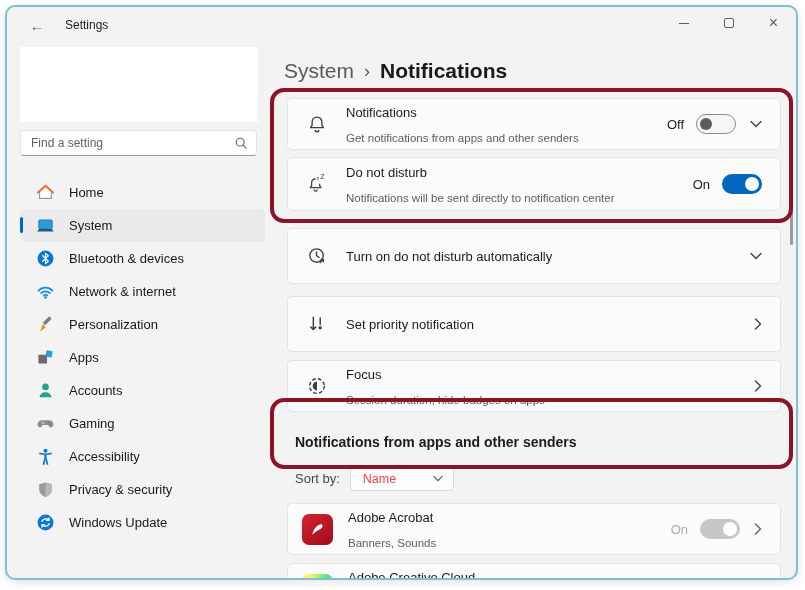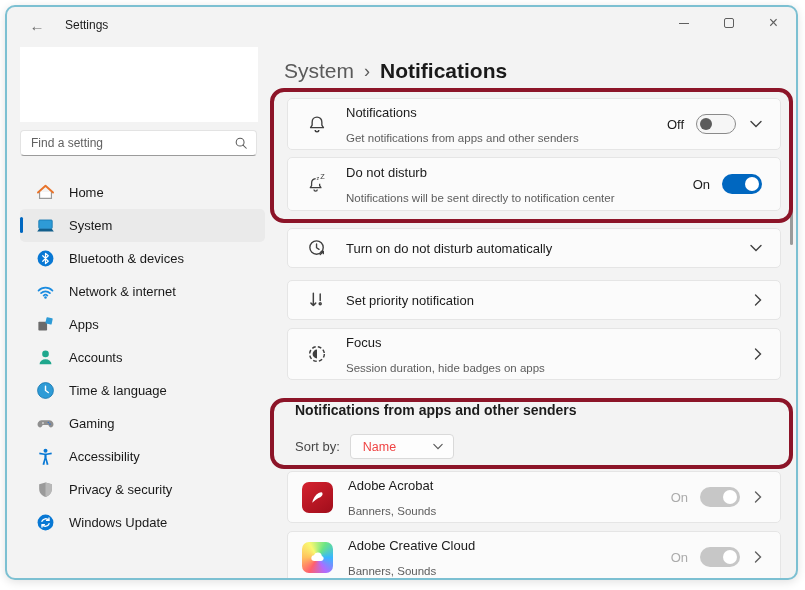--- a/index.html
+++ b/index.html
@@ -31,21 +31,21 @@
   .nav-item.selected::before { content:''; position:absolute; left:0; top:8px; width:3px; height:16px; background:#0067C0; border-radius:2px; }
   .nav-icon { width:19px; height:19px; flex:none; }
   
   .main { flex:1; position:relative; }
   .breadcrumb { margin:16px 0 0 7px; font-size:21px; display:flex; align-items:center; gap:10px; }
   .crumb-parent { color:#5a5a5a; font-weight:400; }
   .crumb-sep { color:#5a5a5a; font-size:18px; }
   .crumb-current { color:#1a1a1a; font-weight:700; }
   .content { margin-left:10px; width:494px; }
   .card { background:#fbfbfb; border:1px solid #e5e5e5; border-radius:5px; display:flex; align-items:center; padding:0 18px; }
-  .h52 { height:52px; } .h54 { height:54px; } .h44 { height:40px; }
+  .h52 { height:52px; } .h54 { height:54px; } .h44 { height:56px; }
   .mt7{margin-top:7px;} .mt17{margin-top:17px;} .mt12{margin-top:12px;} .mt8{margin-top:8px;} .mt15{margin-top:15px;}
   .card-icon { width:24px; flex:none; display:flex; align-items:center; }
   .card-text { margin-left:16px; display:flex; flex-direction:column; }
   .card-title { font-size:13px; color:#1b1b1b; }
   .card-sub { font-size:11.5px; color:#5d5d5d; margin-top:12px; }
   .card-right { margin-left:auto; display:flex; align-items:center; gap:12px; }
   .state-label { font-size:13px; color:#1b1b1b; }
   .state-label.dim { color:#ababab; }
   .toggle { width:40px; height:20px; border-radius:10px; position:relative; flex:none; }
   .toggle .knob { position:absolute; border-radius:50%; }
@@ -129,38 +129,38 @@
           <svg class="nav-icon" viewBox="0 0 24 24">
               <path d="M3.2 10.8a12.5 12.5 0 0 1 17.6 0" fill="none" stroke="#1B8CE0" stroke-width="2.2" stroke-linecap="round"></path>
               <path d="M6.4 14a8 8 0 0 1 11.2 0" fill="none" stroke="#1B8CE0" stroke-width="2.2" stroke-linecap="round"></path>
               <path d="M9.6 17.1a3.6 3.6 0 0 1 4.8 0" fill="none" stroke="#1B8CE0" stroke-width="2.2" stroke-linecap="round"></path>
               <circle cx="12" cy="19.6" r="1.6" fill="#1B8CE0"></circle>
             </svg>
           <span>Network &amp; internet</span>
         </div>
         <div class="nav-item">
           <svg class="nav-icon" viewBox="0 0 24 24">
+              <rect x="12" y="1" width="4.5" height="12" rx="2" transform="rotate(45 14 7)" fill="#7d7d7d"></rect>
+              <path d="M8.5 11.5l4 4L5 21z" fill="#E8902A"></path>
+            </svg>
+          <span>Personalization</span>
+        </div>
+        <div class="nav-item">
+          <svg class="nav-icon" viewBox="0 0 24 24">
               <rect x="3" y="8.5" width="11" height="11" rx="1" fill="#6b6b6b"></rect>
               <rect x="12.5" y="3.5" width="8" height="8" rx="1" transform="rotate(12 16.5 7.5)" fill="#2E9BD6"></rect>
             </svg>
           <span>Apps</span>
         </div>
         <div class="nav-item">
           <svg class="nav-icon" viewBox="0 0 24 24">
               <circle cx="12" cy="7.5" r="4.2" fill="#1FA78D"></circle>
               <path d="M4.5 20.5a7.5 6.2 0 0 1 15 0z" fill="#1FA78D"></path>
             </svg>
           <span>Accounts</span>
-        </div>
-        <div class="nav-item">
-          <svg class="nav-icon" viewBox="0 0 24 24">
-              <circle cx="12" cy="12" r="10" fill="#2E9BD6" stroke="#1273AE"></circle>
-              <path d="M12 6.5V12l3.5 2.5" stroke="#fff" stroke-width="1.8" fill="none" stroke-linecap="round"></path>
-            </svg>
-          <span>Time &amp; language</span>
         </div>
         <div class="nav-item">
           <svg class="nav-icon" viewBox="0 0 24 24">
               <path d="M7 8h10a5 5 0 0 1 4.5 7.2c-.9 1.9-3.2 2.3-4.6.8L15.5 14h-7l-1.4 2c-1.4 1.5-3.7 1.1-4.6-.8A5 5 0 0 1 7 8z" fill="#8f8f8f"></path>
               <circle cx="8.8" cy="11.3" r="1" fill="#fff"></circle>
               <circle cx="15.6" cy="10.8" r="1" fill="#3a74c9"></circle>
               <circle cx="17.6" cy="12.8" r="1" fill="#3a74c9"></circle>
             </svg>
           <span>Gaming</span>
         </div>

